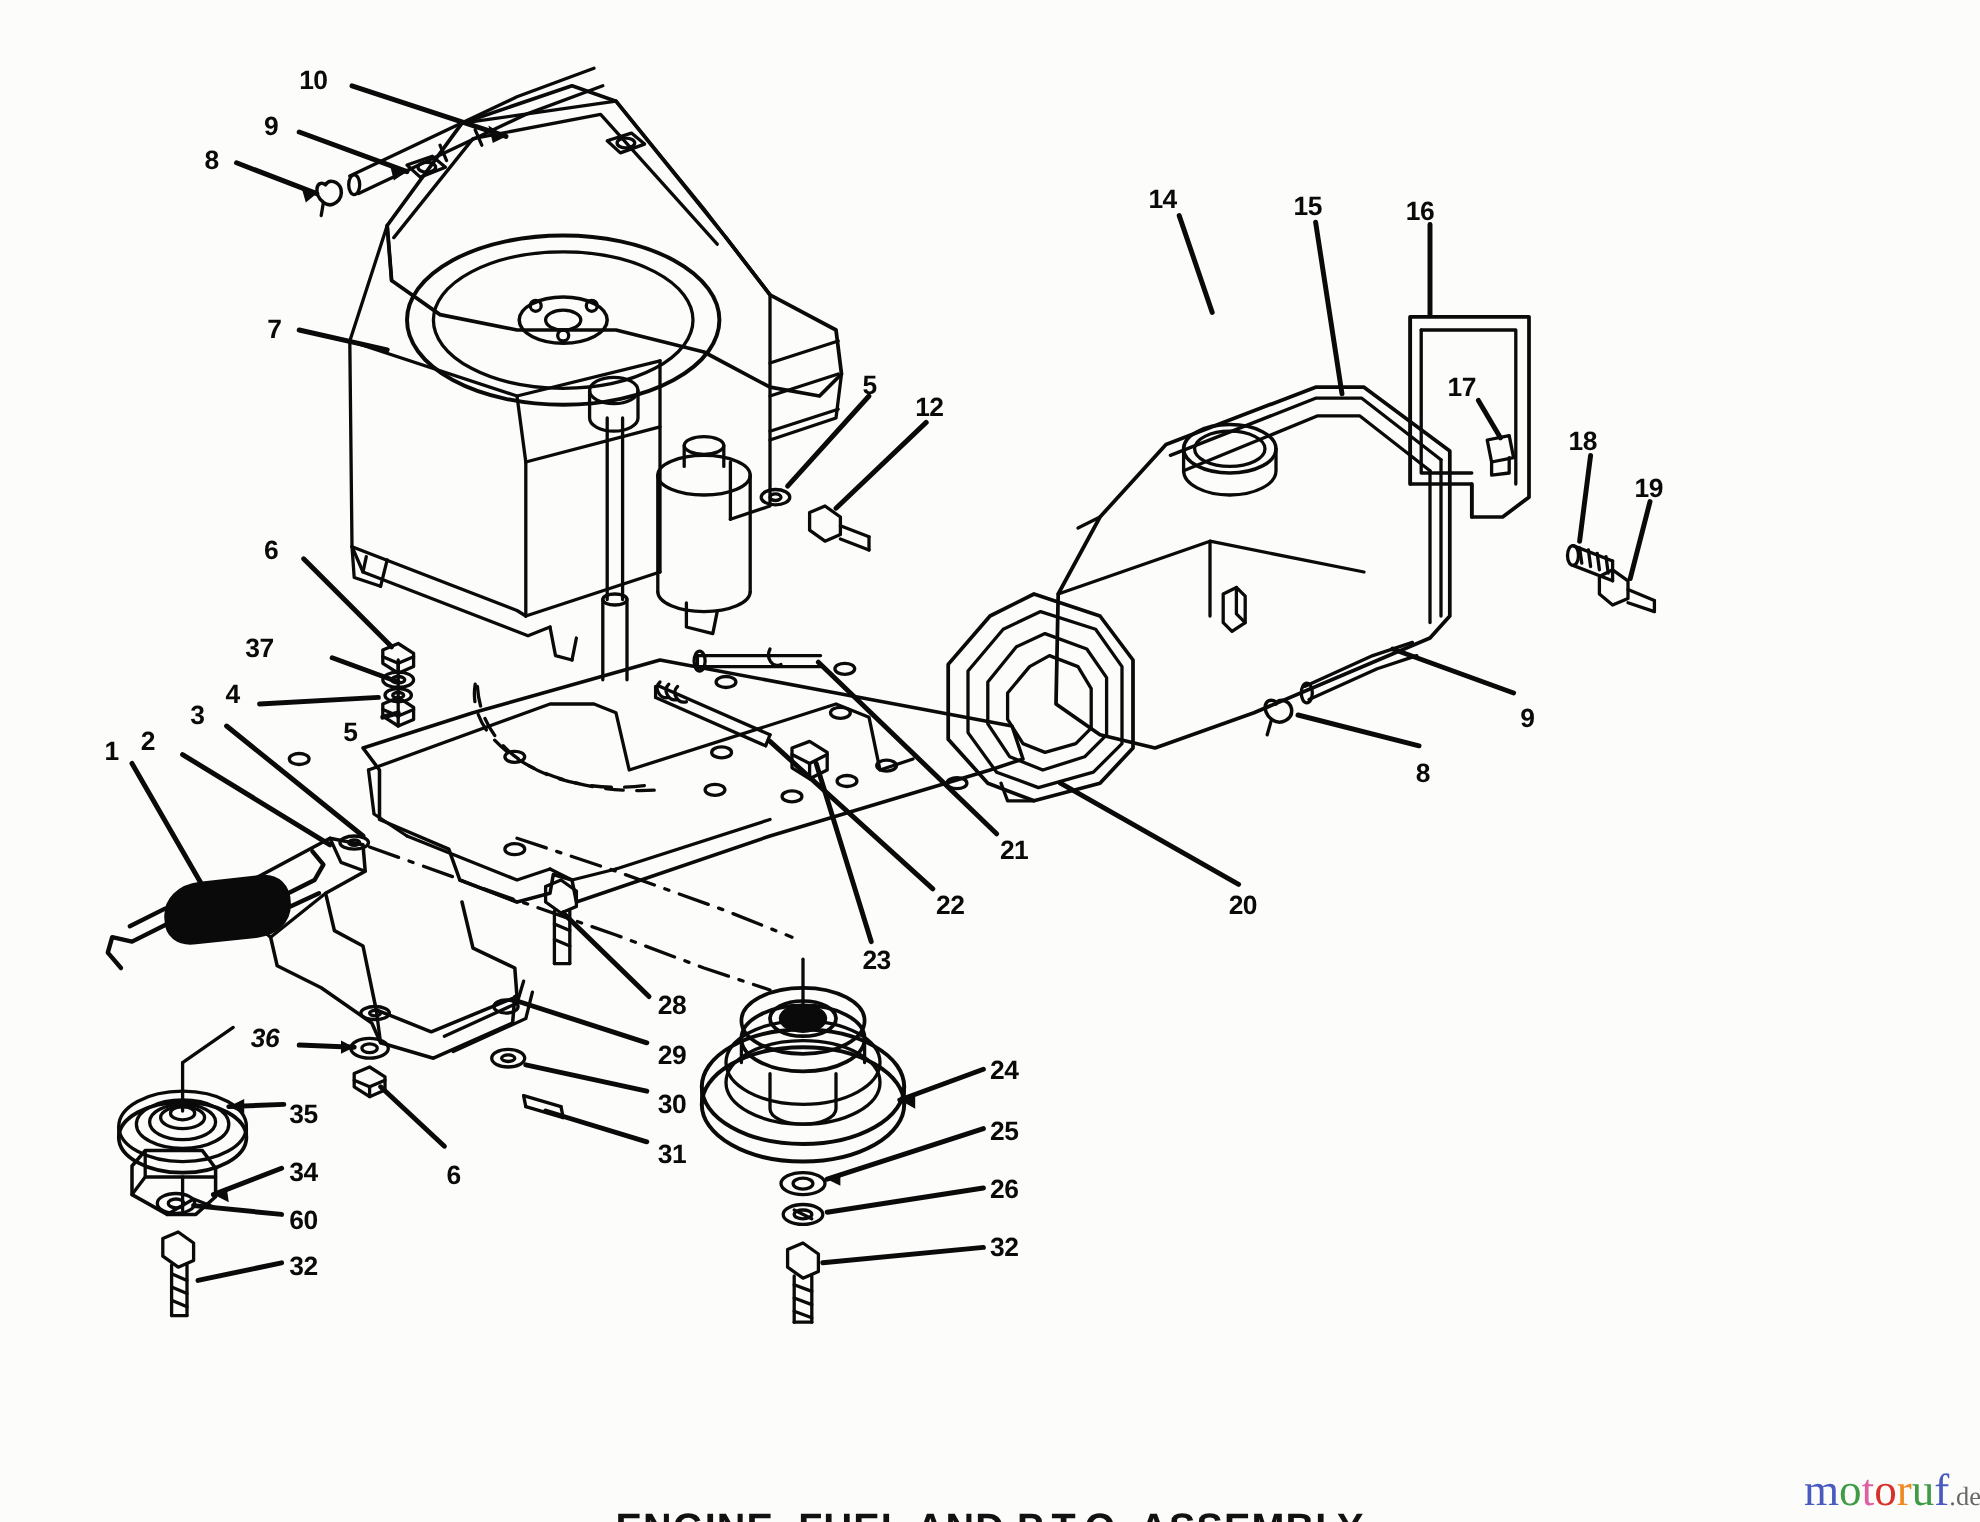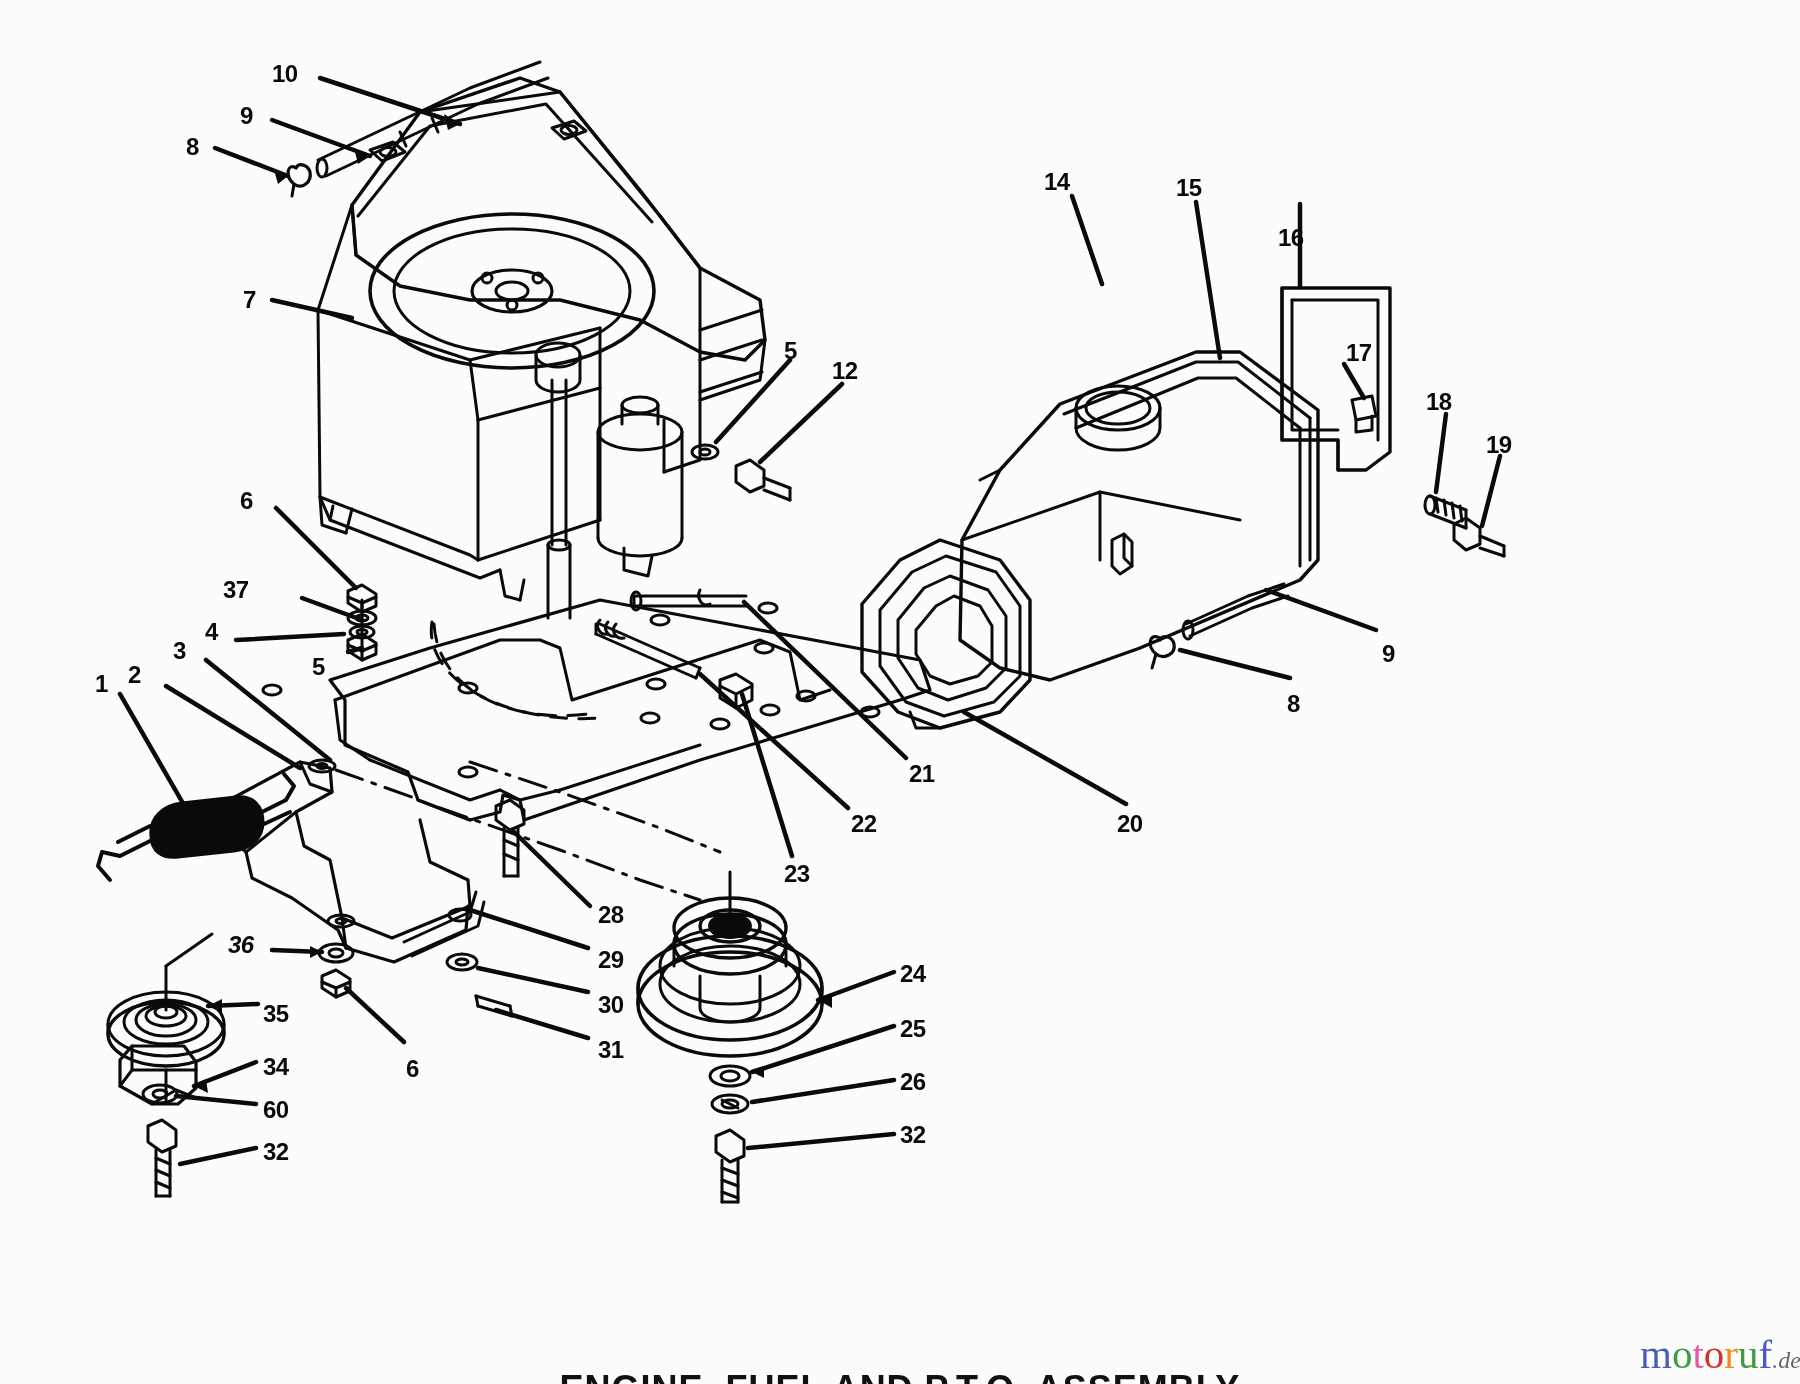--- a/index.html
+++ b/index.html
@@ -13,21 +13,21 @@
   }
   #watermark{
     position:absolute;left:1640px;top:1334px;
     font-family:"Liberation Serif",serif;font-size:41px;line-height:1;
     white-space:nowrap;font-weight:400;
   }
   #watermark .m{color:#4a5bbf;} #watermark .o1{color:#3f9b45;}
   #watermark .t{color:#e05fa0;} #watermark .o2{color:#d8312b;}
   #watermark .r{color:#ef8a22;} #watermark .u{color:#3f9b45;}
   #watermark .f{color:#4a5bbf;}
-  #watermark .de{color:#666;font-size:24px;font-style:italic;}
+  #watermark .de{color:#666;font-size:24px;}
   #bottom-title{
     position:absolute;left:0;top:1368px;width:1800px;text-align:center;
     font-family:"Liberation Sans",sans-serif;font-weight:bold;font-size:36px;
     color:#111;letter-spacing:1px;white-space:nowrap;overflow:hidden;height:16px;
   }
 </style>
 </head>
 <body>
 
 <div id="stage">
@@ -477,22 +477,22 @@
       </g>
     </g>
   </svg>
 
   <div class="callout" style="left:272px;top:62px;">10</div>
   <div class="callout" style="left:240px;top:104px;">9</div>
   <div class="callout" style="left:186px;top:135px;">8</div>
   <div class="callout" style="left:243px;top:288px;">7</div>
   <div class="callout" style="left:1044px;top:170px;">14</div>
   <div class="callout" style="left:1176px;top:176px;">15</div>
-  <div class="callout" style="left:1278px;top:181px;margin-top:45px;">16</div>
-  <div class="callout" style="left:1316px;top:341px;margin-left:30px;">17</div>
+  <div class="callout" style="left:1278px;top:181px;">16</div>
+  <div class="callout" style="left:1316px;top:341px;">17</div>
   <div class="callout" style="left:1426px;top:390px;">18</div>
   <div class="callout" style="left:1486px;top:433px;">19</div>
   <div class="callout" style="left:784px;top:339px;">5</div>
   <div class="callout" style="left:832px;top:359px;">12</div>
   <div class="callout" style="left:240px;top:489px;">6</div>
   <div class="callout" style="left:223px;top:578px;">37</div>
   <div class="callout" style="left:205px;top:620px;">4</div>
   <div class="callout" style="left:173px;top:639px;">3</div>
   <div class="callout" style="left:312px;top:655px;">5</div>
   <div class="callout" style="left:128px;top:663px;">2</div>

